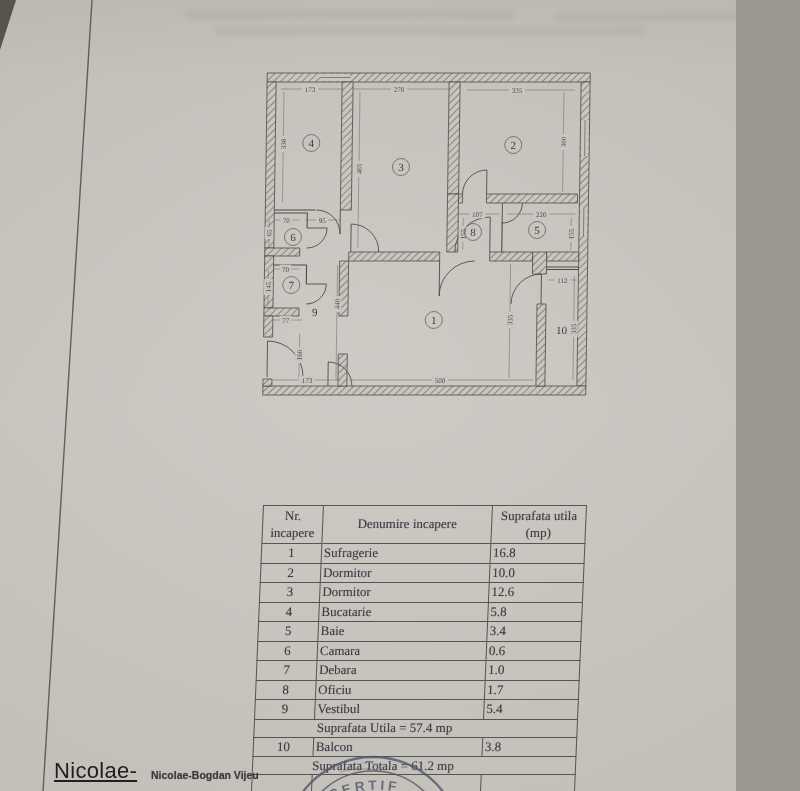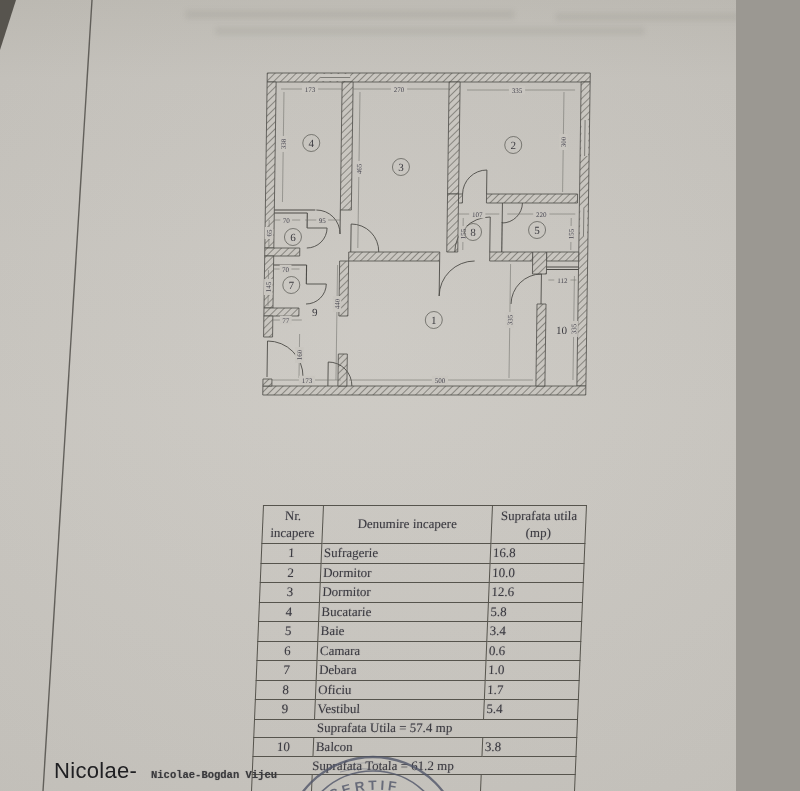--- a/index.html
+++ b/index.html
@@ -20,23 +20,23 @@
     color:#3c3b41;font-size:13px;text-shadow:0 0 1px rgba(70,70,82,0.4);}
   table.area td,table.area th{border:1.4px solid #56544d;padding:0 2px;overflow:hidden;white-space:nowrap;}
   table.area th{font-weight:normal;text-align:center;height:37px;line-height:1.25;white-space:normal;}
   table.area td{height:18.5px;}
   td.c-nr{text-align:center;}
   td.c-name{text-align:left;padding-left:14px;}
   td.c-area{text-align:left;padding-left:20px;}
   tr.merged td{text-align:center;padding-right:64px;height:17px;}
   .footer-large{position:absolute;left:54px;top:758px;z-index:6;
     font-family:"Liberation Sans", sans-serif;font-size:22px;font-weight:500;
-    letter-spacing:0.3px;color:#202023;}
+    letter-spacing:0.3px;color:#202023;text-decoration:underline;}
   .footer-small{position:absolute;left:151px;top:769px;z-index:6;
-    font-family:Liberation Mono, monospace;font-size:10.5px;font-weight:700;
+    font-family:Liberation Sans, sans-serif;font-size:10.5px;font-weight:700;
     color:#3a3a3d;text-shadow:0 0 1px rgba(60,60,60,0.5);}
   .overlay{position:absolute;left:0;top:0;z-index:5;pointer-events:none;}
 </style>
 </head>
 <body>
 
 <div class="page">
 
   <div class="ghost g1"></div>
   <div class="ghost g2"></div>

